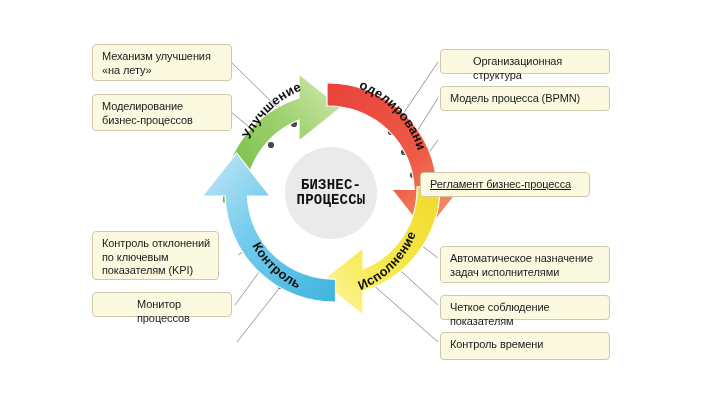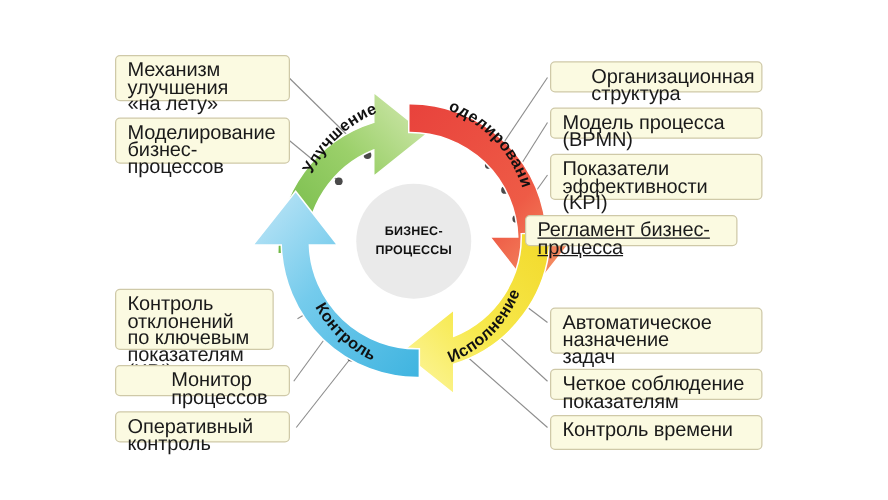--- a/index.html
+++ b/index.html
@@ -27,37 +27,37 @@
     width: 710px;
     height: 400px;
   }
   .callout {
     position: absolute;
     box-sizing: border-box;
     background: #fbfae1;
     border: 1px solid #cfc9a8;
     border-radius: 4px;
     color: #1a1a1a;
-    font-size: 16px;
+    font-size: 11px;
     line-height: 13.5px;
     padding: 5px 8px 5px 9px;
     font-family: "Liberation Sans", "DejaVu Sans", sans-serif;
     white-space: pre-line;
     letter-spacing: -0.1px;
   }
   .center-label {
     position: absolute;
     text-align: center;
     font-weight: bold;
-    font-size: 10px;
+    font-size: 14px;
     line-height: 15px;
     color: #111111;
     letter-spacing: 0.2px;
     white-space: pre-line;
-    font-family: Liberation Sans, sans-serif;
+    font-family: Liberation Mono, monospace;
   }
   .arc-text {
     font-size: 13px;
     font-weight: bold;
     fill: #111111;
     font-family: "Liberation Sans", "DejaVu Sans", sans-serif;
     letter-spacing: 0.3px;
   }
 </style>
 </head>
@@ -196,28 +196,25 @@
 
   <div class="callout" style="left:92px; top:94px; width:140px; height:37px;">Моделирование
 бизнес-процессов</div>
 
   <div class="callout" style="left:92px; top:231px; width:127px; height:49px;">Контроль отклонений
 по ключевым
 показателям (KPI)</div>
 
   <div class="callout" style="left:92px; top:292px; width:140px; height:25px;padding-left:44px;">Монитор процессов</div>
 
-  <div class="callout" style="left:92px; top:329px; width:140px; height:25px;">Оперативный контроль</div>
 
   <div class="callout" style="left:440px; top:49px; width:170px; height:25px;padding-left:32px;">Организационная структура</div>
 
   <div class="callout" style="left:440px; top:86px; width:170px; height:25px;">Модель процесса (BPMN)</div>
 
-  <div class="callout" style="left:440px; top:123px; width:170px; height:37px;">Показатели эффективности
-(KPI)</div>
 
   <div class="callout" style="left:420px; top:172px; width:170px; height:25px;text-decoration:underline;">Регламент бизнес-процесса</div>
 
   <div class="callout" style="left:440px; top:246px; width:170px; height:37px;">Автоматическое назначение
 задач исполнителями</div>
 
   <div class="callout" style="left:440px; top:295px; width:170px; height:25px;">Четкое соблюдение показателям</div>
 
   <div class="callout" style="left:440px; top:332px; width:170px; height:28px;">Контроль времени</div>
 

